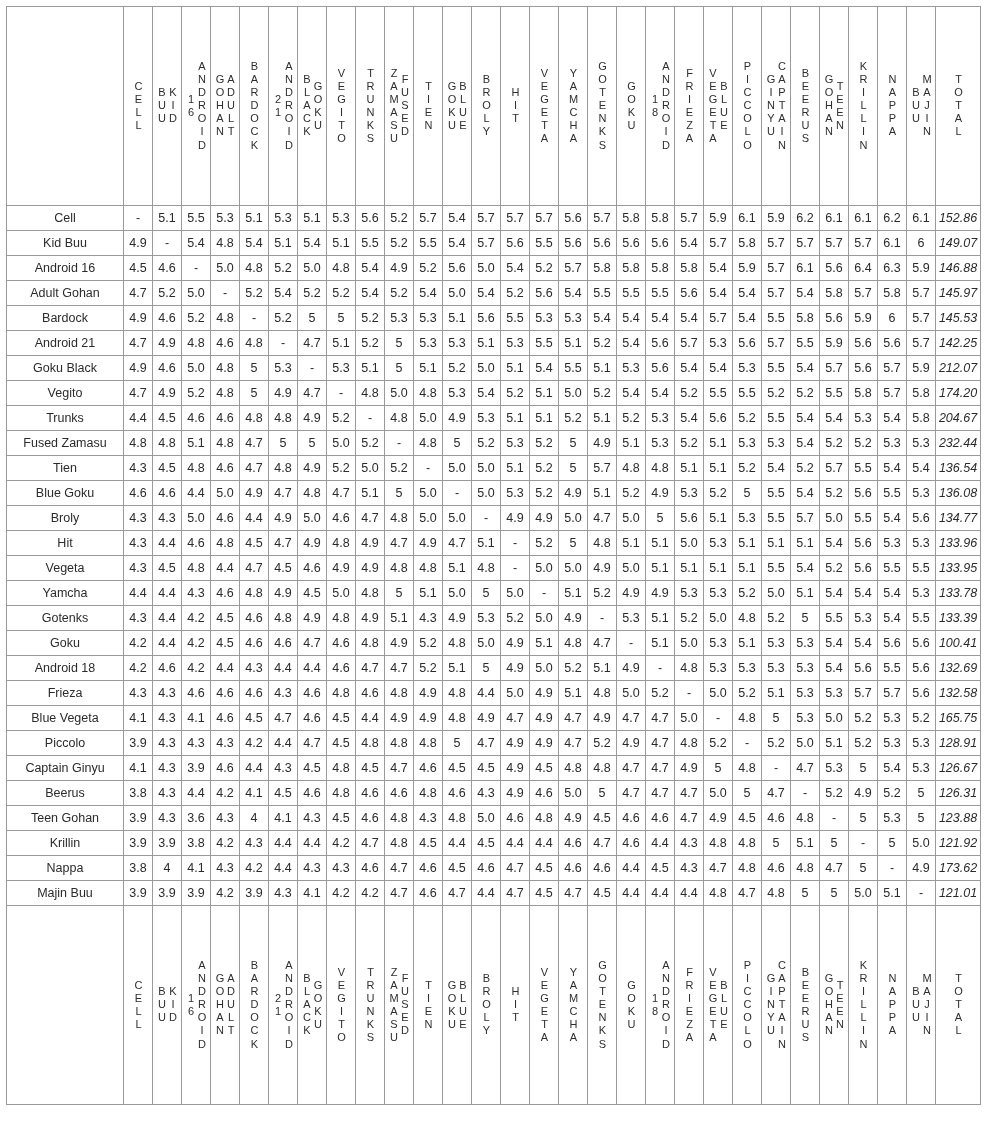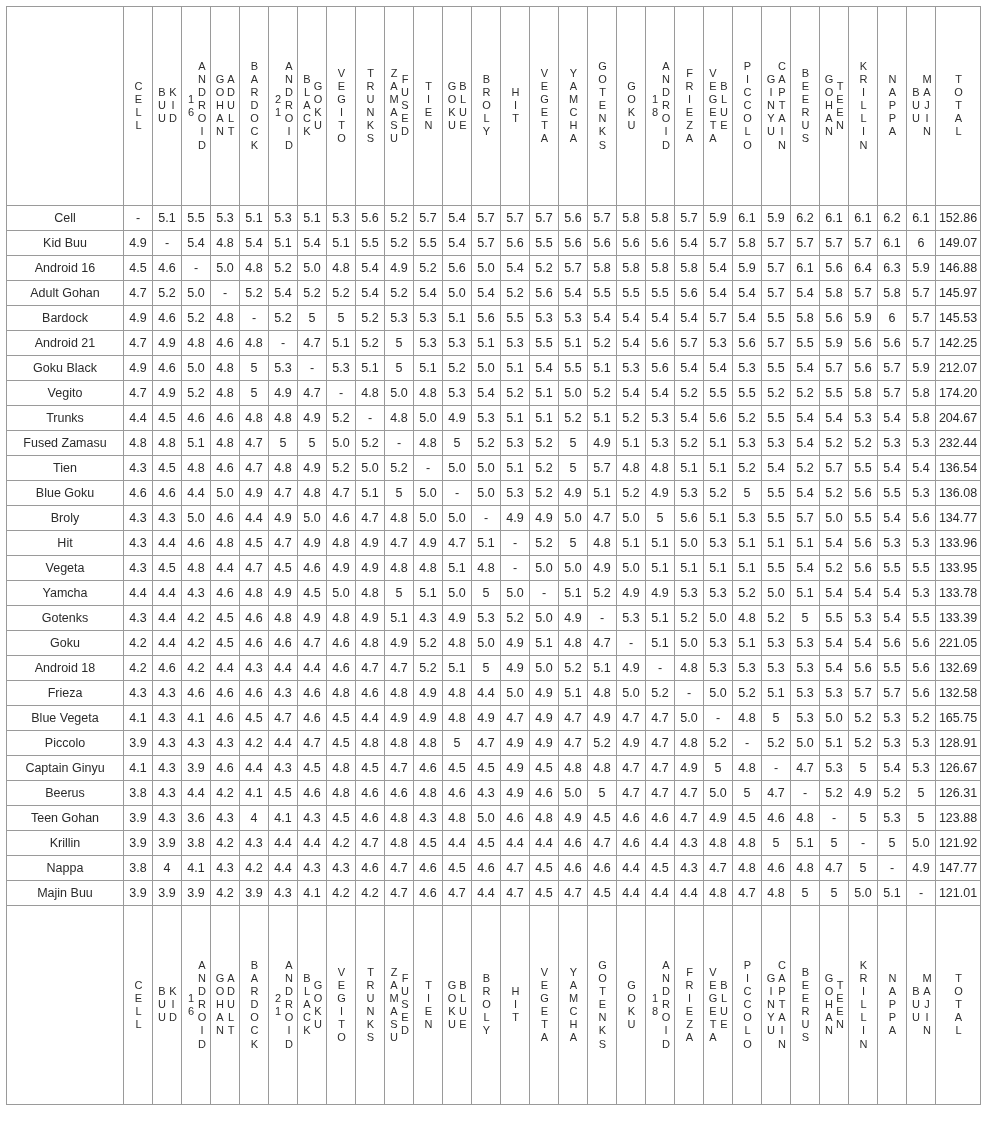--- a/index.html
+++ b/index.html
@@ -65,21 +65,21 @@
   tbody tr.odd td { background: #ffffff; }
   tbody tr.even td { background: #ececec; }
   td.row-label {
     width: 116px;
     text-align: center;
     font-size: 12.5px;
     padding: 0 4px;
     white-space: nowrap;
   }
   td.val { width: 28px; }
-  td.total { width: 44px; font-size: 12.5px; }
+  td.total { width: 44px; font-size: 12.5px; font-style: italic; }
   td.diag { color: #2b2b2b; }
 </style>
 </head>
 <body>
 
 <table id="matchup-table">
   <thead>
     <tr>
       <th class="hdr-cell corner"></th>
     <th class="hdr-cell">
@@ -751,21 +751,21 @@
         <td class="val">5.1</td>
         <td class="val">5.0</td>
         <td class="val">5.3</td>
         <td class="val">5.1</td>
         <td class="val">5.3</td>
         <td class="val">5.3</td>
         <td class="val">5.4</td>
         <td class="val">5.4</td>
         <td class="val">5.6</td>
         <td class="val">5.6</td>
-        <td class="total">221.05</td>
+        <td class="total">100.41</td>
       </tr>
       <tr class="odd">
         <td class="row-label">Android 18</td>
         <td class="val">4.2</td>
         <td class="val">4.6</td>
         <td class="val">4.2</td>
         <td class="val">4.4</td>
         <td class="val">4.3</td>
         <td class="val">4.4</td>
         <td class="val">4.4</td>
@@ -1039,21 +1039,21 @@
         <td class="val">4.5</td>
         <td class="val">4.3</td>
         <td class="val">4.7</td>
         <td class="val">4.8</td>
         <td class="val">4.6</td>
         <td class="val">4.8</td>
         <td class="val">4.7</td>
         <td class="val">5</td>
         <td class="val diag">-</td>
         <td class="val">4.9</td>
-        <td class="total">147.77</td>
+        <td class="total">173.62</td>
       </tr>
       <tr class="even">
         <td class="row-label">Majin Buu</td>
         <td class="val">3.9</td>
         <td class="val">3.9</td>
         <td class="val">3.9</td>
         <td class="val">4.2</td>
         <td class="val">3.9</td>
         <td class="val">4.3</td>
         <td class="val">4.1</td>

